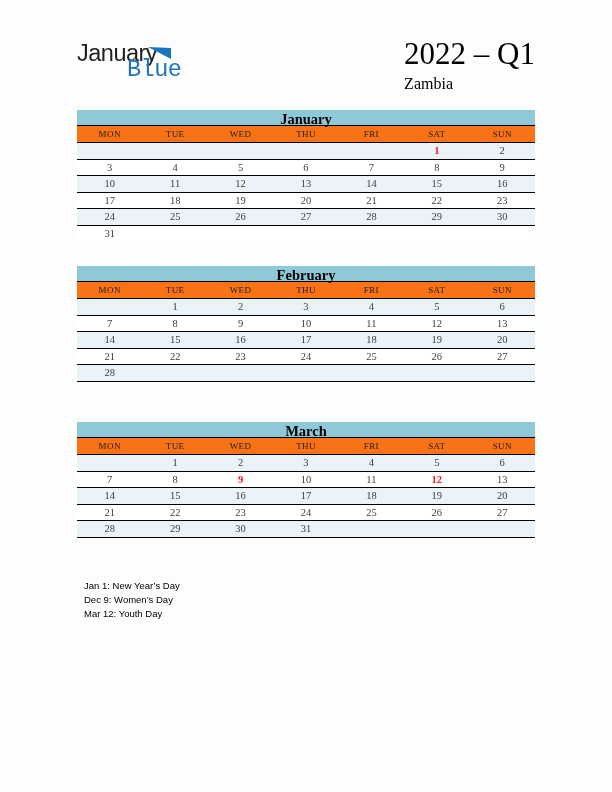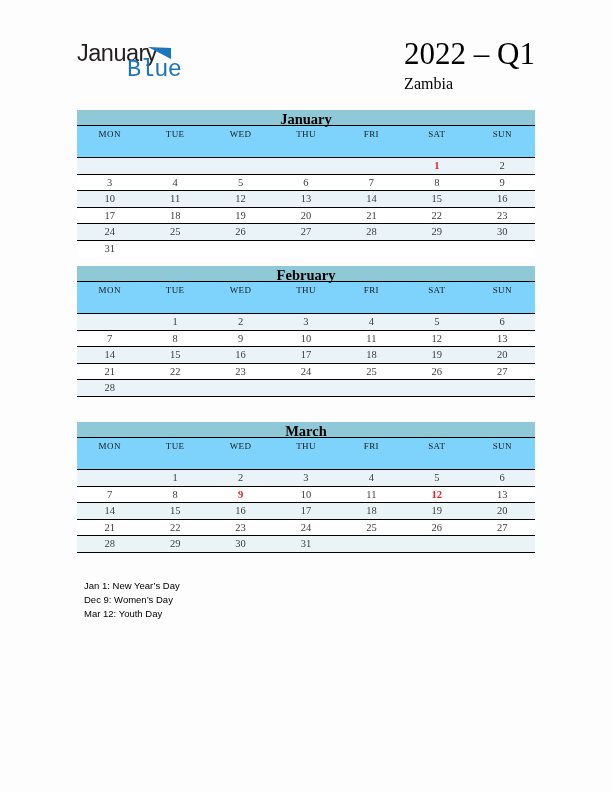--- a/index.html
+++ b/index.html
@@ -43,22 +43,22 @@
     background: var(--header-bg);
     border-bottom: 1px solid #000;
     text-align: center;
     font-weight: bold;
     font-size: 14.5px;
     line-height: 19px;
     color: #000;
   }
   .weekday-row {
     display: flex;
-    height: 32px;
-    background: #7dd3fc;
+    height: 17px;
+    background: #f97316;
     border-bottom: 1px solid #000;
   }
   .week-row { display: flex; height: 16.5px; }
   .week-row { border-bottom: 1px solid #000; }
   .week-row.plain { background: #fff; }
   .week-row.tint { background: var(--row-alt-bg); }
   .week-row.no-border { border-bottom: none; }
 
   .cell {
     flex: 1 1 0;

